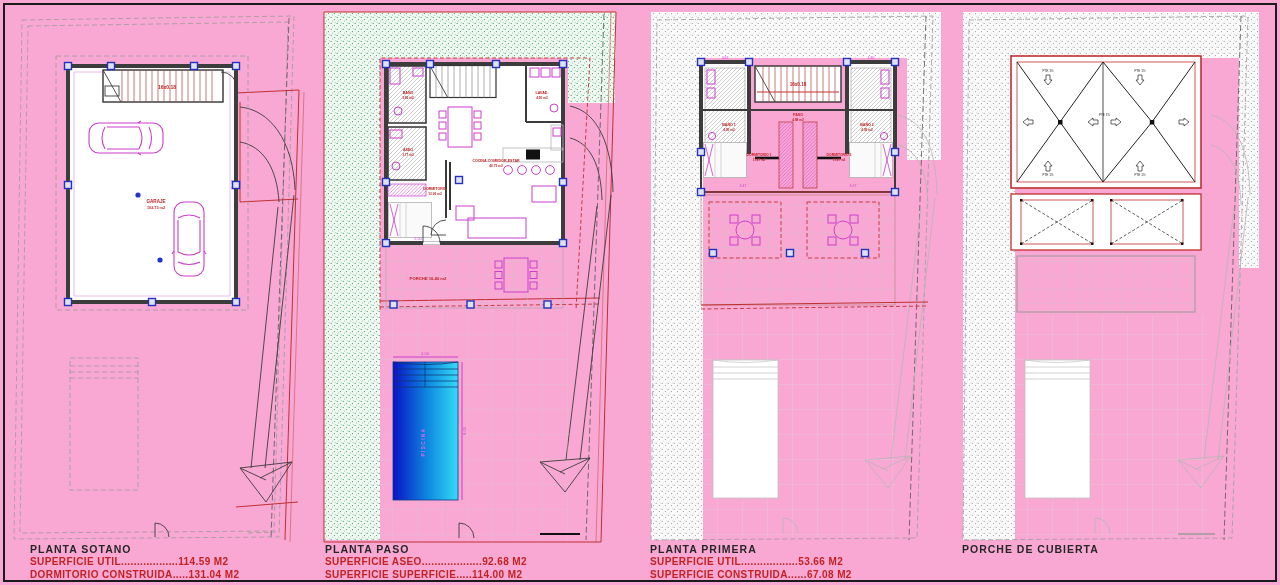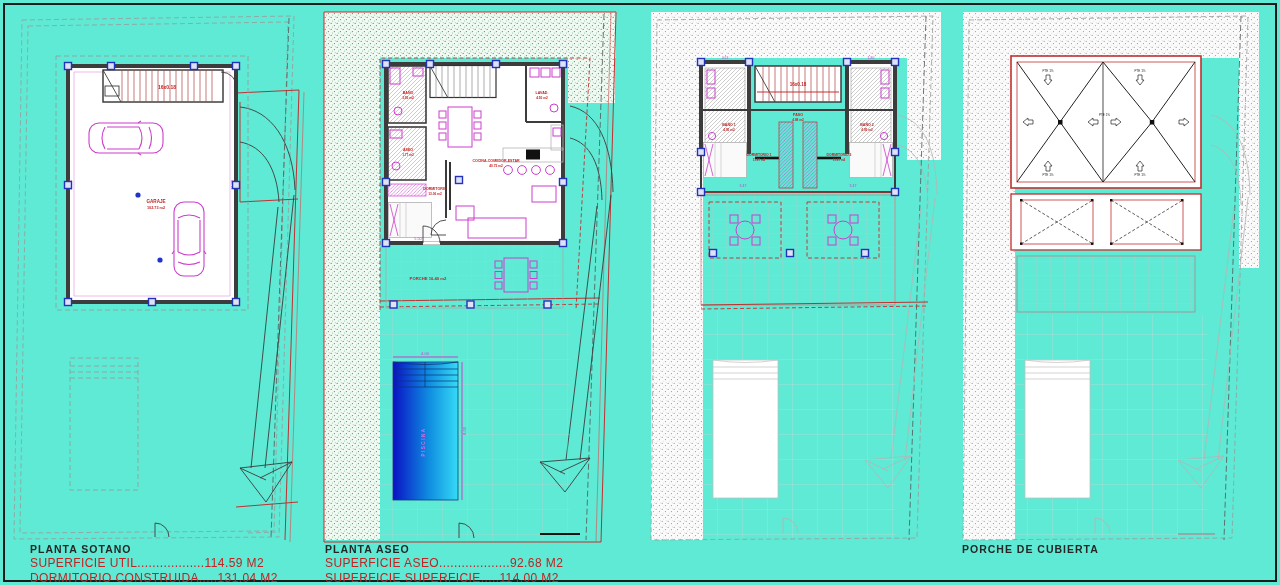--- a/index.html
+++ b/index.html
@@ -1,21 +1,21 @@
 <!DOCTYPE html>
 <html><head>
 <meta charset="utf-8">
 <style>
   html,body{margin:0;padding:0;background:#e9e9e9;font-family:"Liberation Sans",sans-serif;}
-  .sheet{position:relative;width:1280px;height:585px;background:#5eead4;overflow:hidden;}
+  .sheet{position:relative;width:1280px;height:585px;background:#f9a8d4;overflow:hidden;}
   .frame{position:absolute;left:3px;top:3px;right:3px;bottom:3px;border:2px solid #1b1b1b;pointer-events:none;}
   .panel{position:absolute;top:10px;}
   .caption{position:absolute;line-height:1.25;}
   .cap-title{font-size:10.5px;font-weight:bold;letter-spacing:1px;color:#262626;}
-  .cap-line{font-size:12px;font-weight:normal;letter-spacing:.4px;color:#c22222;}
+  .cap-line{font-size:10px;font-weight:bold;letter-spacing:.4px;color:#c22222;}
   svg text{font-family:"Liberation Sans",sans-serif;}
   .tred{fill:#c22222;font-weight:bold;}
   .tmag{fill:#cc3fcc;}
   .bnd{fill:none;stroke:#9a9a9a;stroke-width:.8;stroke-dasharray:5 3;}
   .bndd{fill:none;stroke:#555;stroke-width:.8;stroke-dasharray:6 3;}
   .redln{stroke:#c03030;stroke-width:1;fill:none;}
   .redthin{stroke:#d06060;stroke-width:.7;fill:none;}
   .reddash{stroke:#c03030;stroke-width:.9;fill:none;stroke-dasharray:4 2.5;}
   .wall{fill:#ffffff;stroke:#3c3c3c;stroke-width:4;}
   .wall2{fill:none;stroke:#3c3c3c;stroke-width:2;}
@@ -532,22 +532,27 @@
     </g>
     <rect x="64" y="246" width="178" height="56" fill="url(#tile14)" stroke="#9a9a9a" stroke-width="1"></rect>
   </svg>
 
   <div class="caption" style="left:30px;top:543px">
     <div class="cap-title">PLANTA SOTANO</div>
     <div class="cap-line">SUPERFICIE UTIL..................114.59 M2</div>
     <div class="cap-line">DORMITORIO CONSTRUIDA.....131.04 M2</div>
   </div>
   <div class="caption" style="left:325px;top:543px">
-    <div class="cap-title">PLANTA ASEO</div>
+    <div class="cap-title">PLANTA PASO</div>
     <div class="cap-line">SUPERFICIE ASEO...................92.68 M2</div>
     <div class="cap-line">SUPERFICIE SUPERFICIE.....114.00 M2</div>
+  </div>
+  <div class="caption" style="left:650px;top:543px">
+    <div class="cap-title">PLANTA PRIMERA</div>
+    <div class="cap-line">SUPERFICIE UTIL..................53.66 M2</div>
+    <div class="cap-line">SUPERFICIE CONSTRUIDA......67.08 M2</div>
   </div>
   <div class="caption" style="left:962px;top:543px">
     <div class="cap-title">PORCHE DE CUBIERTA</div>
     <div class="cap-line"></div>
     <div class="cap-line"></div>
   </div>
 </div>
 
 </body></html>

